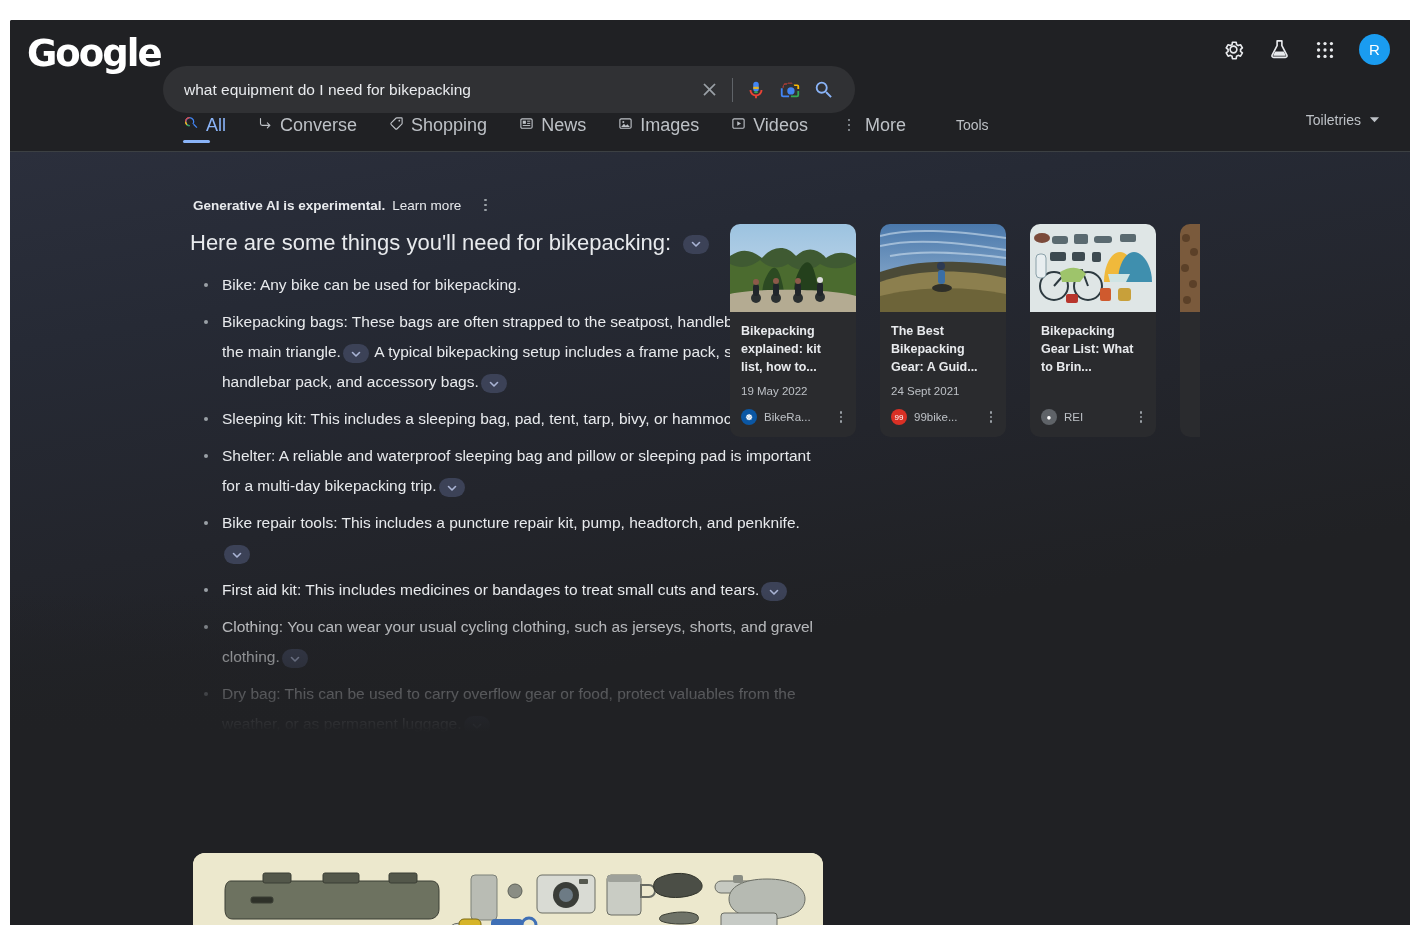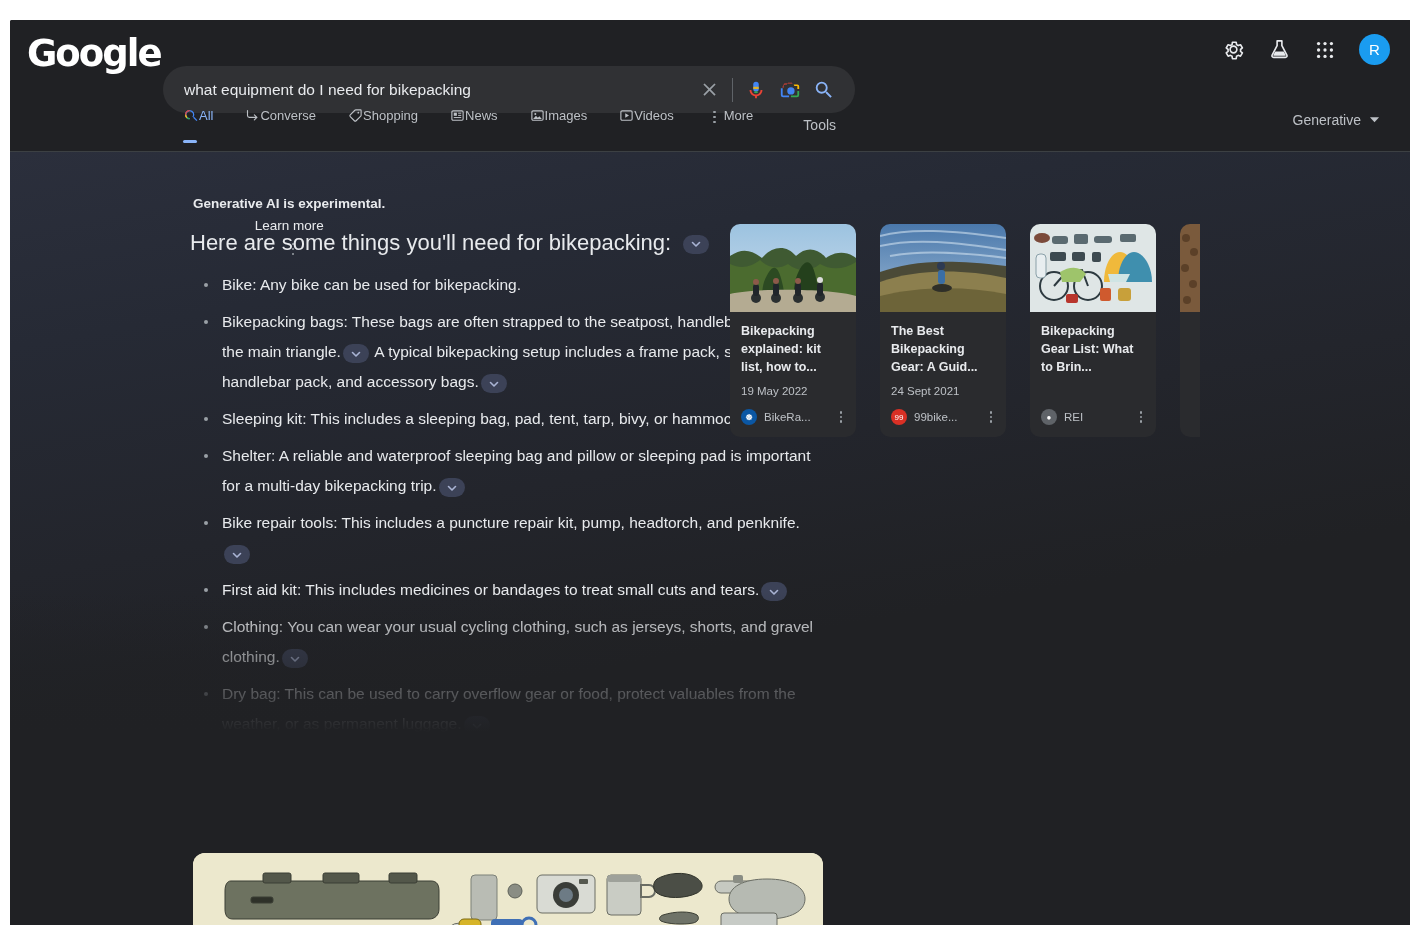--- a/index.html
+++ b/index.html
@@ -68,26 +68,26 @@
     display: flex; align-items: center; justify-content: center;
     cursor: pointer;
   }
 
   
   .tabs {
     position: absolute; left: 173px; top: 88px;
     display: flex; align-items: flex-start; gap: 0px;
   }
   .tab {
-    display: flex; 
+    display: flex; align-items: center; gap: 7px;
     padding: 0 16px 0 0;
     margin-right: 16px;
     height: 34px;
     color: #bdc1c6;
-    font-size: 13px;
+    font-size: 18px;
     cursor: pointer;
     position: relative;
     white-space: nowrap;
   }
   .tab.active { color: #8ab4f8; }
   .tab.active .tab-underline {
     position: absolute; left: 0; right: 32px; bottom: -1px;
     height: 3px; background: #8ab4f8; border-radius: 2px;
   }
   .tab-tools { color:#bdc1c6; font-size:14px; cursor:pointer; height:34px; display:flex;align-items:center; margin-left: 18px;}
@@ -110,21 +110,20 @@
     background: linear-gradient(170deg, #2b2f3c 0%, #262a35 22%, #23252c 48%, #202124 70%);
   }
   .ai-panel::after{
     content:""; position:absolute; left:0; right:0; bottom:0; height:200px;
     background: linear-gradient(180deg, rgba(32,33,36,0) 0%, #202124 70%);
   }
   .ai-disclaimer {
     position: absolute; left: 183px; top: 44px;
     display: flex; align-items: center; gap: 7px;
     font-size: 13.5px;
-    flex-direction: column;
   }
   .ai-disc-strong { color: #e8eaed; font-weight: 700; }
   .ai-disc-link { color: #e8eaed; font-weight: 400; cursor: pointer; }
   .kebab {
     width: 18px; height: 18px; display:flex; flex-direction:column;
     align-items:center; justify-content:center; gap: 2.5px; cursor:pointer;
     margin-left: 8px;
   }
   .kebab i { width: 2.5px; height: 2.5px; border-radius: 50%; background:#9aa0a6; display:block;}
 
@@ -367,21 +366,21 @@
             <i></i>
             <i></i>
           </span>
         <span>More</span>
       </div>
 
       <div class="tab-tools">Tools</div>
     </div>
 
     <div class="safesearch">
-      <span>Generative</span>
+      <span>Toiletries</span>
       <span>
         <svg width="11" height="11" viewBox="0 0 12 12">
             <path fill="#bdc1c6" d="M1 3.5h10L6 9z"></path>
           </svg>
       </span>
     </div>
 
     <div class="hdr-rule"></div>
   </div>
 

